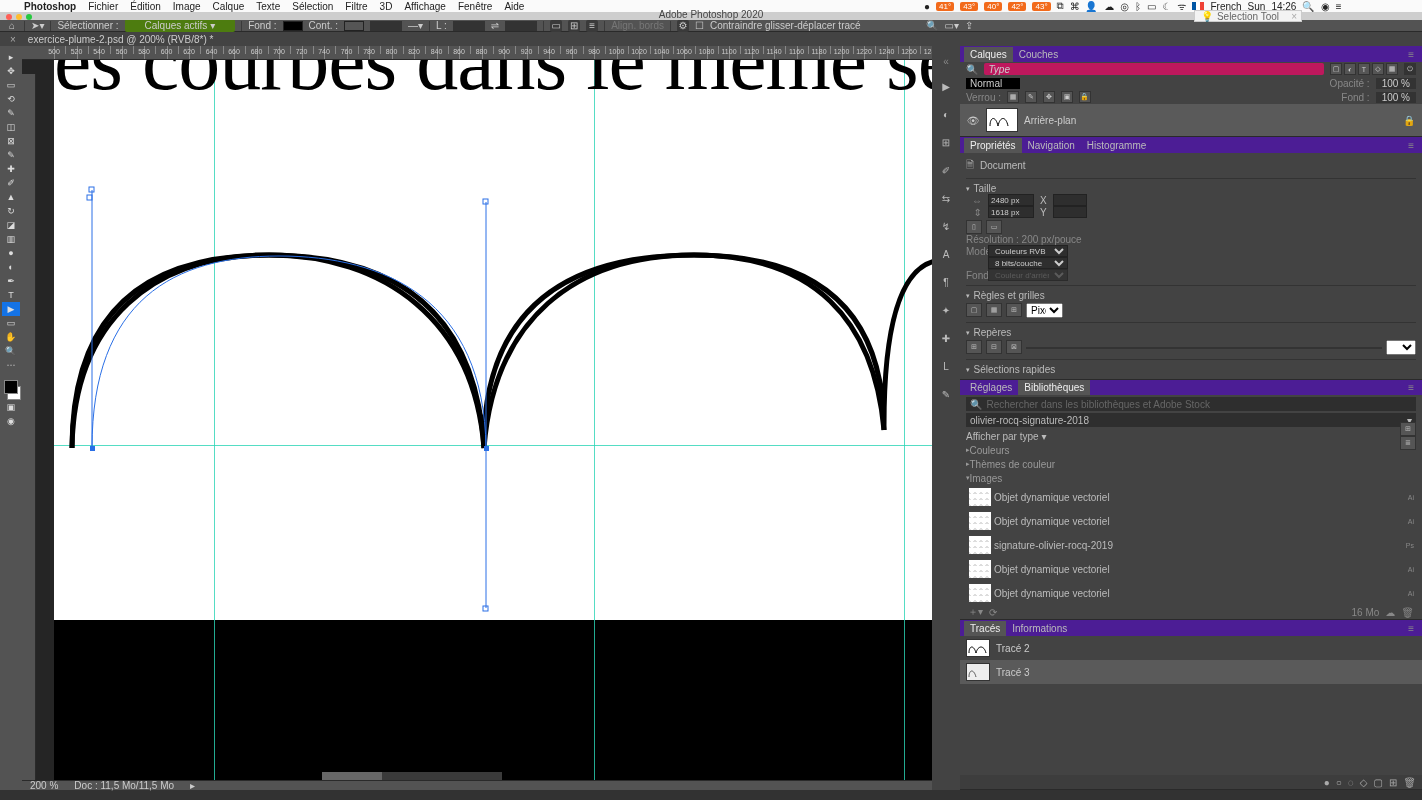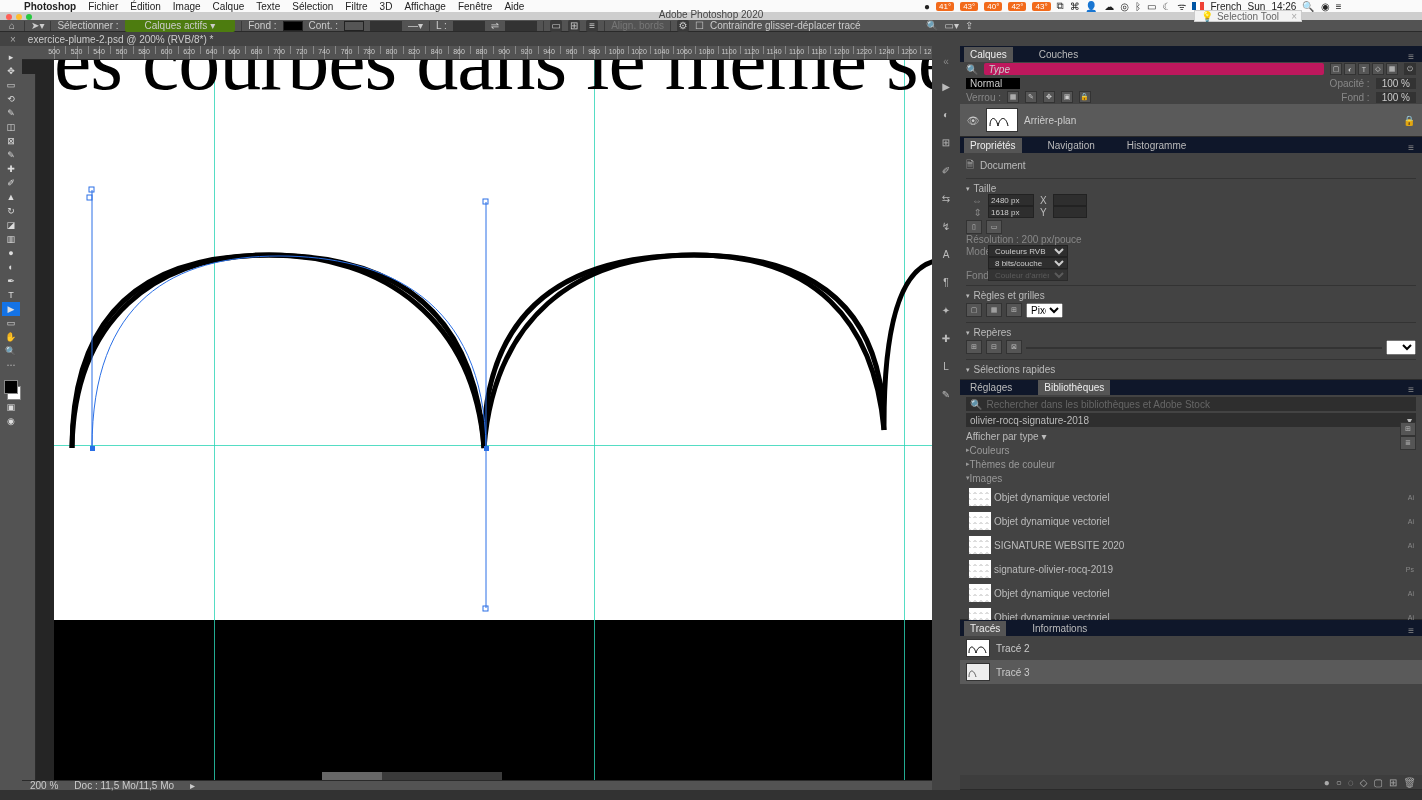--- a/index.html
+++ b/index.html
@@ -69,21 +69,21 @@
 .hscroll{position:absolute;bottom:10px;left:300px;width:180px;height:8px;background:#3a3a3a;}
 .hscroll-thumb{background:#666;width:60px;height:8px;}
 
 
 .right{width:490px;display:flex;}
 .dock-col{width:28px;background:#434343;display:flex;flex-direction:column;align-items:center;gap:10px;padding-top:10px;}
 .dock-col .dico{width:18px;height:18px;display:flex;align-items:center;justify-content:center;color:#bbb;}
 
 .panels{flex:1;display:flex;flex-direction:column;min-width:0;}
 .panel{background:#434343;display:flex;flex-direction:column;border-bottom:1px solid #2a2a2a;}
-.panel .tabs{height:16px;background:#0f172a;display:flex;align-items:flex-end;padding:0 4px;gap:20px;font-size:8px;color:#bbb;}
+.panel .tabs{height:16px;background:#4c1d95;display:flex;align-items:center;padding:0 4px;gap:0;font-size:8px;color:#bbb;}
 .panel .tabs .t{padding:2px 6px;cursor:pointer;}
 .panel .tabs .t.active{background:#555;color:#eee;}
 .panel .tabs .flex{flex:1;}
 .panel .tabs .menu{color:#888;padding:0 4px;}
 
 
 .layers-body{padding:0;font-size:8px;color:#ccc;}
 .layers-row{display:flex;align-items:center;gap:6px;height:14px;padding:0 6px;}
 .layers-row .search{flex:1;background:#be185d;height:12px;border-radius:2px;display:flex;align-items:center;padding:0 4px;font-style:italic;}
 .layers-row .modes{display:flex;gap:2px;}
@@ -601,25 +601,20 @@
                 <span>Objet dynamique vectoriel</span>
                 <span class="meta">Ai</span>
               </div>
               <div class="lib-item">
                 <div class="th"></div>
                 <span>Objet dynamique vectoriel</span>
                 <span class="meta">Ai</span>
               </div>
               <div class="lib-item">
                 <div class="th"></div>
-                <span>SIGNATURE WEBSITE 2020</span>
-                <span class="meta">Ai</span>
-              </div>
-              <div class="lib-item">
-                <div class="th"></div>
                 <span>signature-olivier-rocq-2019</span>
                 <span class="meta">Ps</span>
               </div>
               <div class="lib-item">
                 <div class="th"></div>
                 <span>Objet dynamique vectoriel</span>
                 <span class="meta">Ai</span>
               </div>
               <div class="lib-item">
                 <div class="th"></div>

